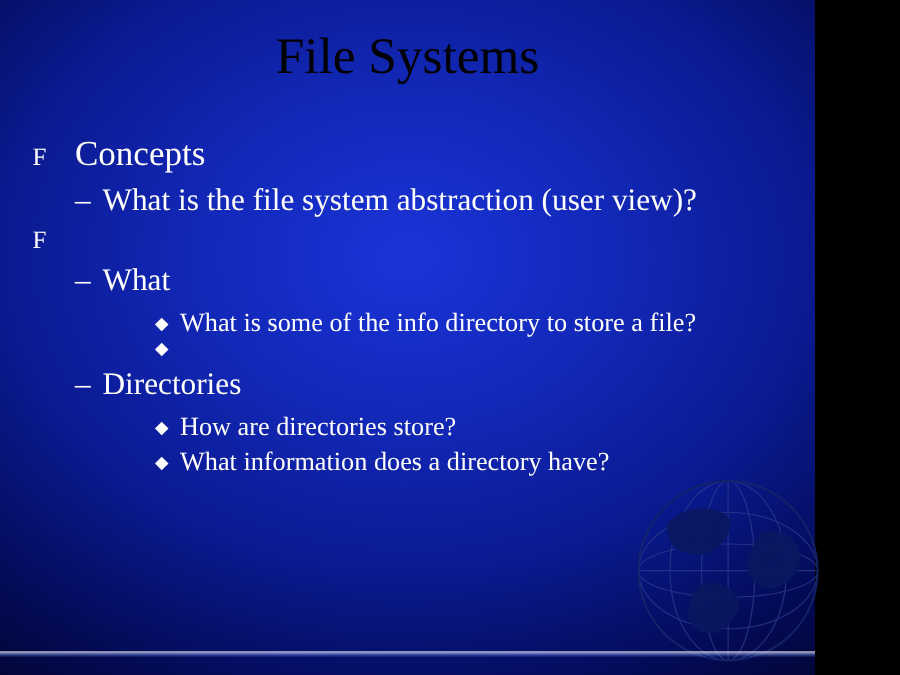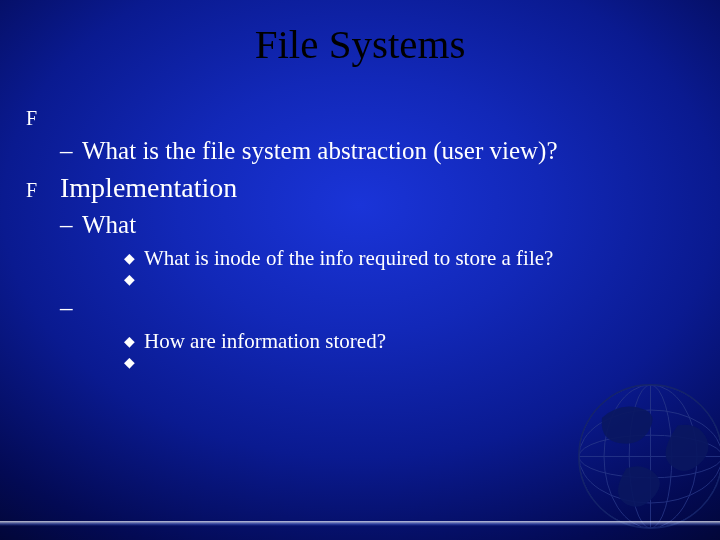--- a/index.html
+++ b/index.html
@@ -6,21 +6,21 @@
     margin: 0;
     padding: 0;
     width: 720px;
     height: 540px;
     overflow: hidden;
     font-family: "Times New Roman", Times, serif;
     background: #000;
   }
   .slide {
     position: relative;
-    width: 720px;
+    width: 652px;
     height: 540px;
     background: radial-gradient(ellipse 90% 85% at 50% 38%,
                 #1a34d8 0%,
                 #1228b8 28%,
                 #0a1a90 55%,
                 #030a54 80%,
                 #010425 100%);
     color: #fff;
   }
   .title {
@@ -104,57 +104,59 @@
 <body>
 
 <div class="slide">
 
   <div class="title">File Systems</div>
 
   <div class="body">
 
     <div class="lvl1">
       <span class="bullet">F</span>
+      <span>Concepts</span>
     </div>
 
     <div class="lvl2">
       <span class="bullet">–</span>
       <span>What is the file system abstraction (user view)?</span>
     </div>
 
     <div class="lvl1">
       <span class="bullet">F</span>
-      <span>Implementation</span>
     </div>
 
     <div class="lvl2">
       <span class="bullet">–</span>
       <span>What</span>
     </div>
 
     <div class="lvl3">
       <span class="bullet">◆</span>
-      <span>What is inode of the info required to store a file?</span>
+      <span>What is some of the info directory to store a file?</span>
     </div>
 
     <div class="lvl3">
       <span class="bullet">◆</span>
     </div>
 
     <div class="lvl2">
       <span class="bullet">–</span>
+      <span>Directories</span>
     </div>
 
     <div class="lvl3">
       <span class="bullet">◆</span>
-      <span>How are information stored?</span>
+      <span>How are directories store?</span>
     </div>
 
     <div class="lvl3">
       <span class="bullet">◆</span>
+      <span>What information does a directory have?</span>
     </div>
 
   </div>
 
   <svg class="globe" viewBox="0 0 160 160">
     <defs>
       <clipPath id="gc">
           <circle cx="80" cy="80" r="74"></circle>
         </clipPath>
     </defs>

